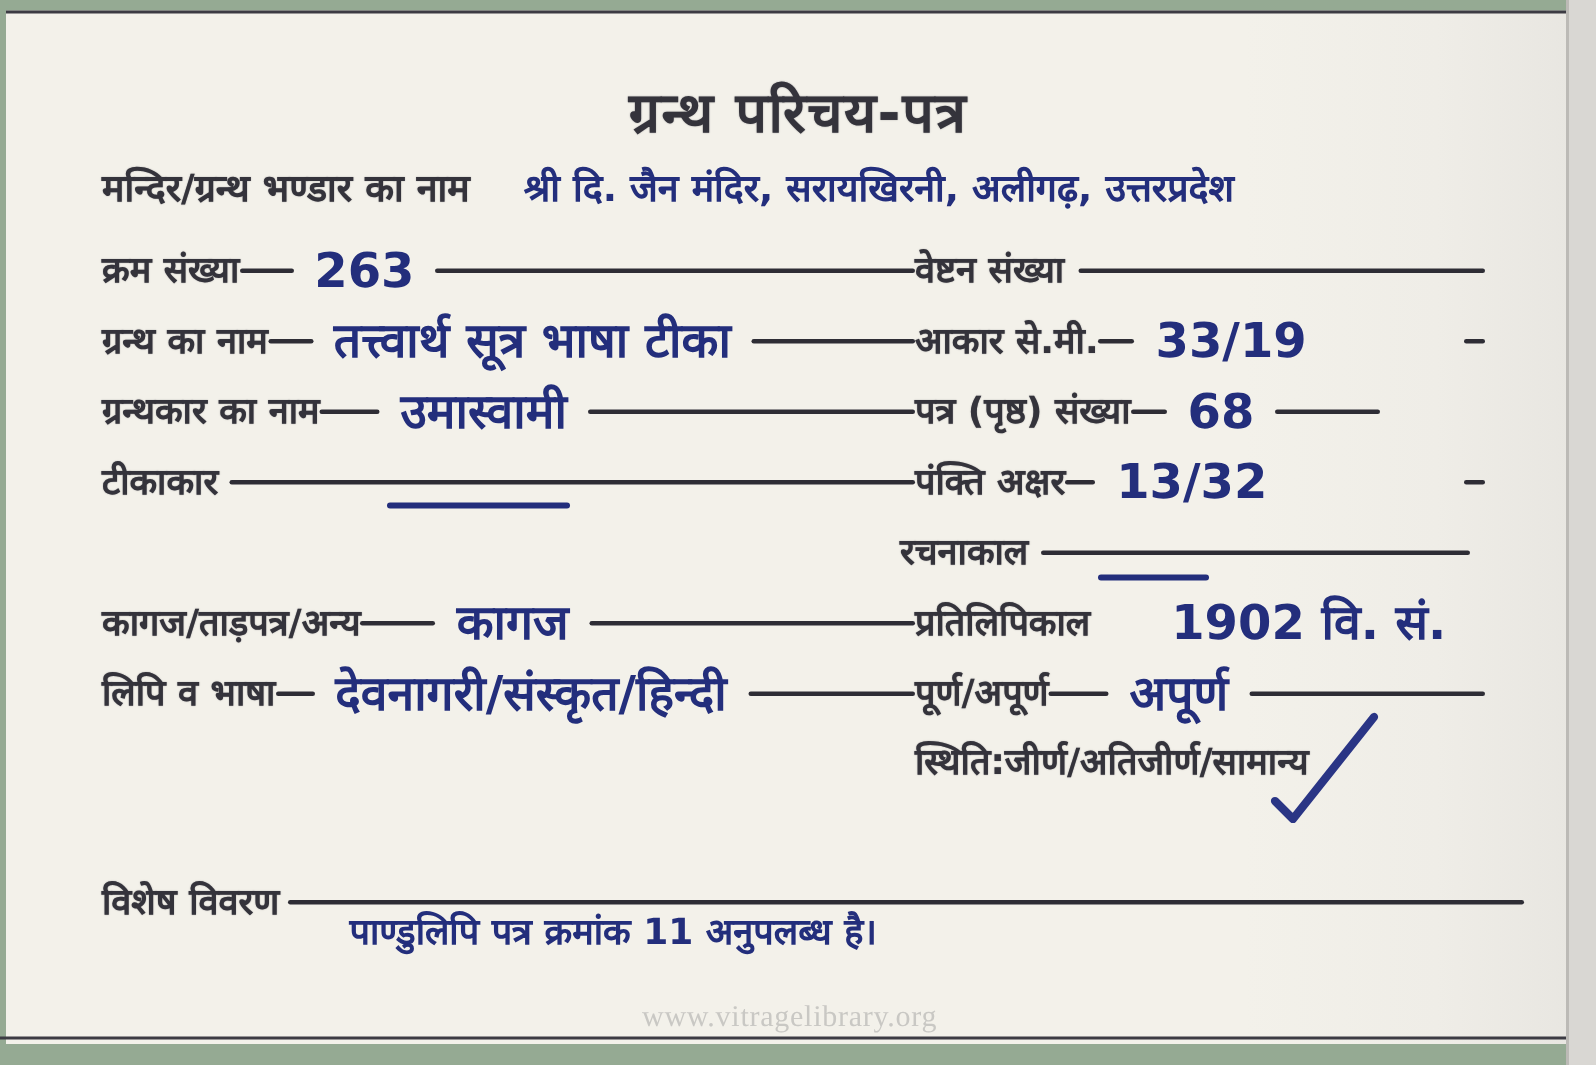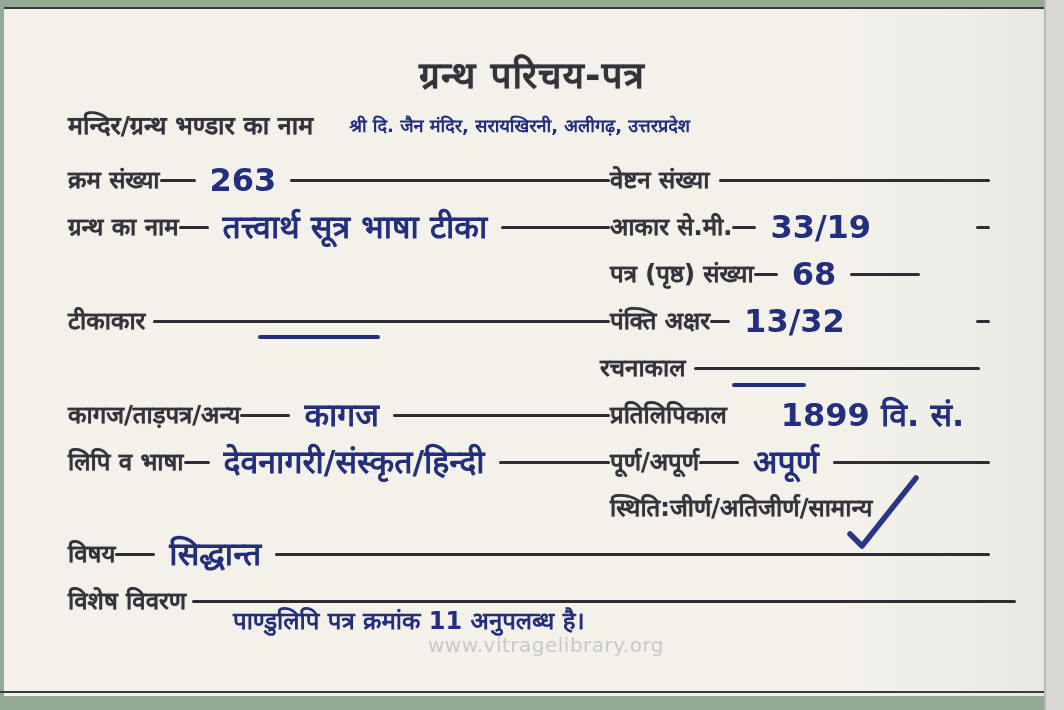--- a/index.html
+++ b/index.html
@@ -42,24 +42,24 @@
   .spacer{flex:1 1 auto;}
   .w14{width:14px}.w20{width:20px}.w24{width:24px}.w26{width:26px}
   .w30{width:30px}.w36{width:36px}.w40{width:40px}.w50{width:50px}.w70{width:70px}
   .bluedash{position:absolute;height:4px;background:var(--ink_blue);border-radius:2px;}
   .check{position:absolute;pointer-events:none;}
   .special-value{
     position:absolute;left:233px;top:603px;
     font-size:24px;font-weight:bold;color:var(--ink_blue);white-space:nowrap;
   }
   .watermark{
-    position:absolute;left:428px;top:633px;
-    font-size:20px;color:var(--watermark_gray);letter-spacing:.5px;white-space:nowrap;
+    position:absolute;left:428px;top:667px;
+    font-size:20px;color:var(--watermark_gray);letter-spacing:.5px;white-space:nowrap;font-family:Liberation Serif, serif;
   }
-  .hdr-val{font-size:18px;}
+  .hdr-val{font-size:25px;}
   .lbl.hdr{font-size:25px;}
 </style>
 </head>
 <body>
 
 <div class="card">
 
   <div class="edge-top"></div>
   <div class="scanline-top"></div>
   <div class="edge-left"></div>
@@ -94,20 +94,26 @@
     <div class="rule grow"></div>
   </div>
   <div class="half" style="left:610px;top:209px;width:380px">
     <span class="lbl">आकार से.मी.</span>
     <div class="rule w24"></div>
     <span class="val">33/19</span>
     <div class="spacer"></div>
     <div class="rule w14"></div>
   </div>
 
+  <div class="half" style="left:68px;top:256px;width:542px">
+    <span class="lbl">ग्रन्थकार का नाम</span>
+    <div class="rule w40"></div>
+    <span class="val">उमास्वामी</span>
+    <div class="rule grow"></div>
+  </div>
   <div class="half" style="left:610px;top:256px;width:380px">
     <span class="lbl">पत्र (पृष्ठ) संख्या</span>
     <div class="rule w24"></div>
     <span class="val">68</span>
     <div class="rule w70"></div>
     <div class="spacer"></div>
   </div>
 
   <div class="half" style="left:68px;top:303px;width:542px">
     <span class="lbl">टीकाकार</span>
@@ -130,21 +136,21 @@
 
   <div class="half" style="left:68px;top:397px;width:542px">
     <span class="lbl">कागज/ताड़पत्र/अन्य</span>
     <div class="rule w50"></div>
     <span class="val">कागज</span>
     <div class="rule grow"></div>
   </div>
   <div class="half" style="left:610px;top:397px;width:380px">
     <span class="lbl">प्रतिलिपिकाल</span>
     <span style="flex:0 0 40px"></span>
-    <span class="val">1899 वि. सं.</span>
+    <span class="val">1902 वि. सं.</span>
     <div class="spacer"></div>
   </div>
 
   <div class="half" style="left:610px;top:444px;width:380px">
     <span class="lbl">पूर्ण/अपूर्ण</span>
     <div class="rule w40"></div>
     <span class="val">अपूर्ण</span>
     <div class="rule grow"></div>
   </div>
   <div class="half" style="left:68px;top:444px;width:542px">
@@ -154,26 +160,20 @@
     <div class="rule grow"></div>
   </div>
 
   <div class="half" style="left:610px;top:490px;width:380px">
     <span class="lbl">स्थिति:जीर्ण/अतिजीर्ण/सामान्य</span>
     <svg class="check" style="left:232px;top:-18px" width="84" height="86" viewBox="0 0 84 86">
       <polyline points="8,62 20,74 74,6" fill="none" stroke="#2a3585" stroke-width="5.5" stroke-linecap="round" stroke-linejoin="round"></polyline>
     </svg>
   </div>
 
-  <div class="half" style="left:68px;top:536px;width:922px">
-    <span class="lbl">विषय</span>
-    <div class="rule w40"></div>
-    <span class="val">सिद्धान्त</span>
-    <div class="rule grow"></div>
-  </div>
 
   <div class="half" style="left:68px;top:583px;width:948px">
     <span class="lbl">विशेष विवरण</span>
     <div class="rule grow" style="margin-left:6px"></div>
   </div>
   <div class="special-value">पाण्डुलिपि पत्र क्रमांक 11 अनुपलब्ध है।</div>
 
   <div class="watermark">www.vitragelibrary.org</div>
 
 </div>

